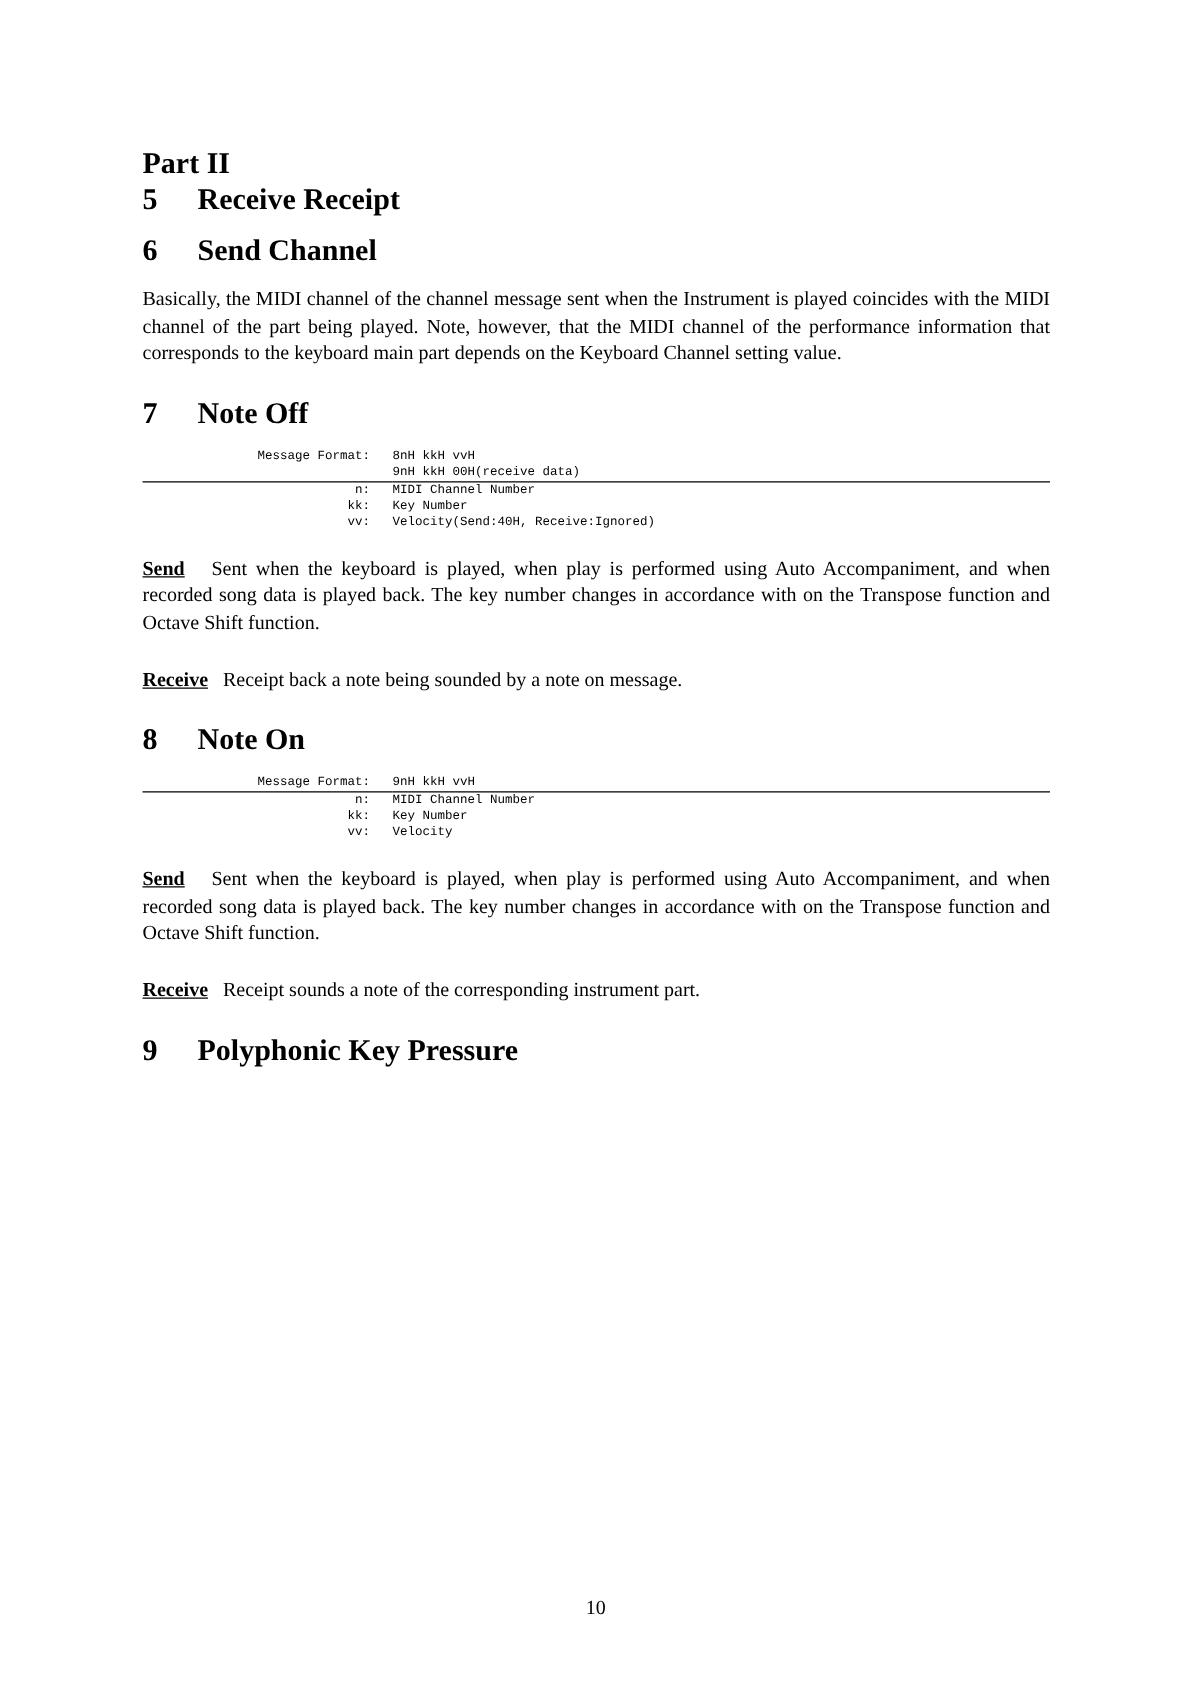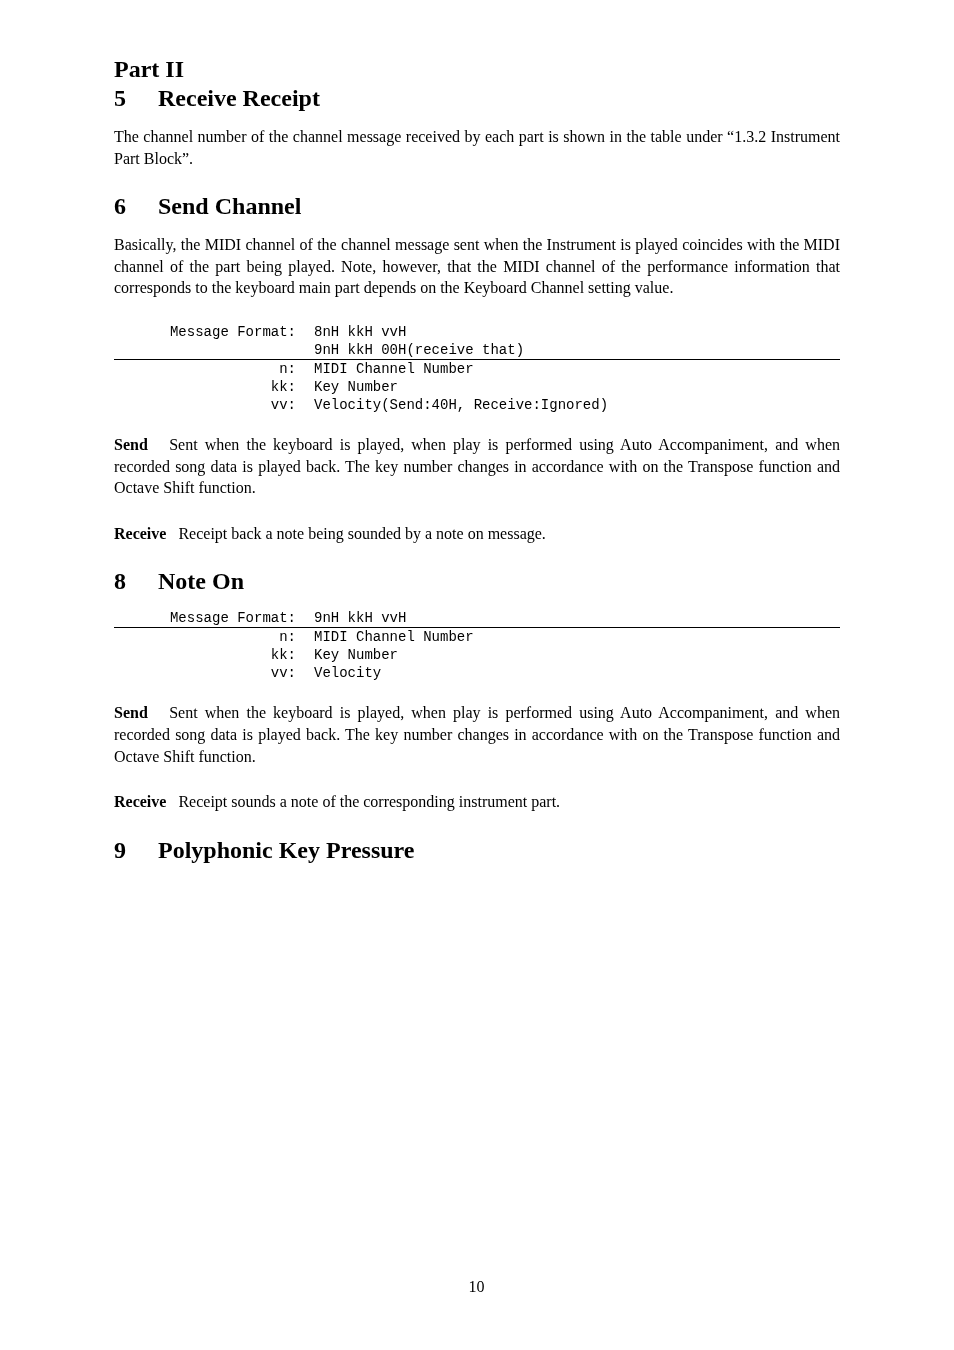--- a/index.html
+++ b/index.html
@@ -5,21 +5,21 @@
   body {
     margin: 0;
     background: #fff;
     font-family: "Computer Modern", "Latin Modern", Georgia, serif;
     color: #000;
   }
   .page {
     width: 954px;
     height: 1350px;
     box-sizing: border-box;
-    padding: 56px 114px 0 114px;
+    padding: 118px 114px 0 114px;
     position: relative;
   }
   .part-line {
     font-size: 24px;
     font-weight: bold;
     margin: 0 0 2px 0;
   }
   .part-title {
     font-size: 35px;
     font-weight: bold;
@@ -37,38 +37,39 @@
   .body {
     font-size: 16px;
     line-height: 1.35;
     margin: 0 0 24px 0;
     text-align: justify;
   }
   .msg-table {
     width: 100%;
     border-collapse: collapse;
     font-family: "Courier New", monospace;
-    font-size: 14px;
+    font-size: 10px;
     margin-bottom: 20px;
   }
   .msg-table td {
     padding: 1px 0;
     vertical-align: top;
   }
   .msg-table td.left {
     width: 182px;
     text-align: right;
     padding-right: 18px;
     white-space: nowrap;
   }
   .msg-table tr.rule td {
     border-bottom: 1px solid #000;
   }
   .runin {
     font-weight: bold;
+    text-decoration: underline;
   }
   .page-num {
     position: absolute;
     bottom: 54px;
     left: 0;
     right: 1px;
     text-align: center;
     font-size: 16px;
   }
 </style>
@@ -76,37 +77,40 @@
 <body>
 
 <div class="page">
 
   <div class="part-line">Part II</div>
 
   <h2>
     <span class="num">5</span>
     <span>Receive Receipt</span>
   </h2>
-  <p class="body">The channel number of the channel message received by each part is shown in the table under “1.3.2 Instrument Part Block”.</p>
 
   <h2>
     <span class="num">6</span>
     <span>Send Channel</span>
   </h2>
   <p class="body">Basically, the MIDI channel of the channel message sent when the Instrument is played coincides with the MIDI channel of the part being played. Note, however, that the MIDI channel of the performance information that corresponds to the keyboard main part depends on the Keyboard Channel setting value.</p>
 
+  <h2>
+    <span class="num">7</span>
+    <span>Note Off</span>
+  </h2>
   <table class="msg-table">
     <tbody>
         <tr>
       <td class="left">Message Format:</td>
       <td>8nH kkH vvH</td>
     </tr>
     <tr class="rule">
       <td class="left"></td>
-      <td>9nH kkH 00H(receive that)</td>
+      <td>9nH kkH 00H(receive data)</td>
     </tr>
     <tr>
       <td class="left">n:</td>
       <td>MIDI Channel Number</td>
     </tr>
     <tr>
       <td class="left">kk:</td>
       <td>Key Number</td>
     </tr>
     <tr>

